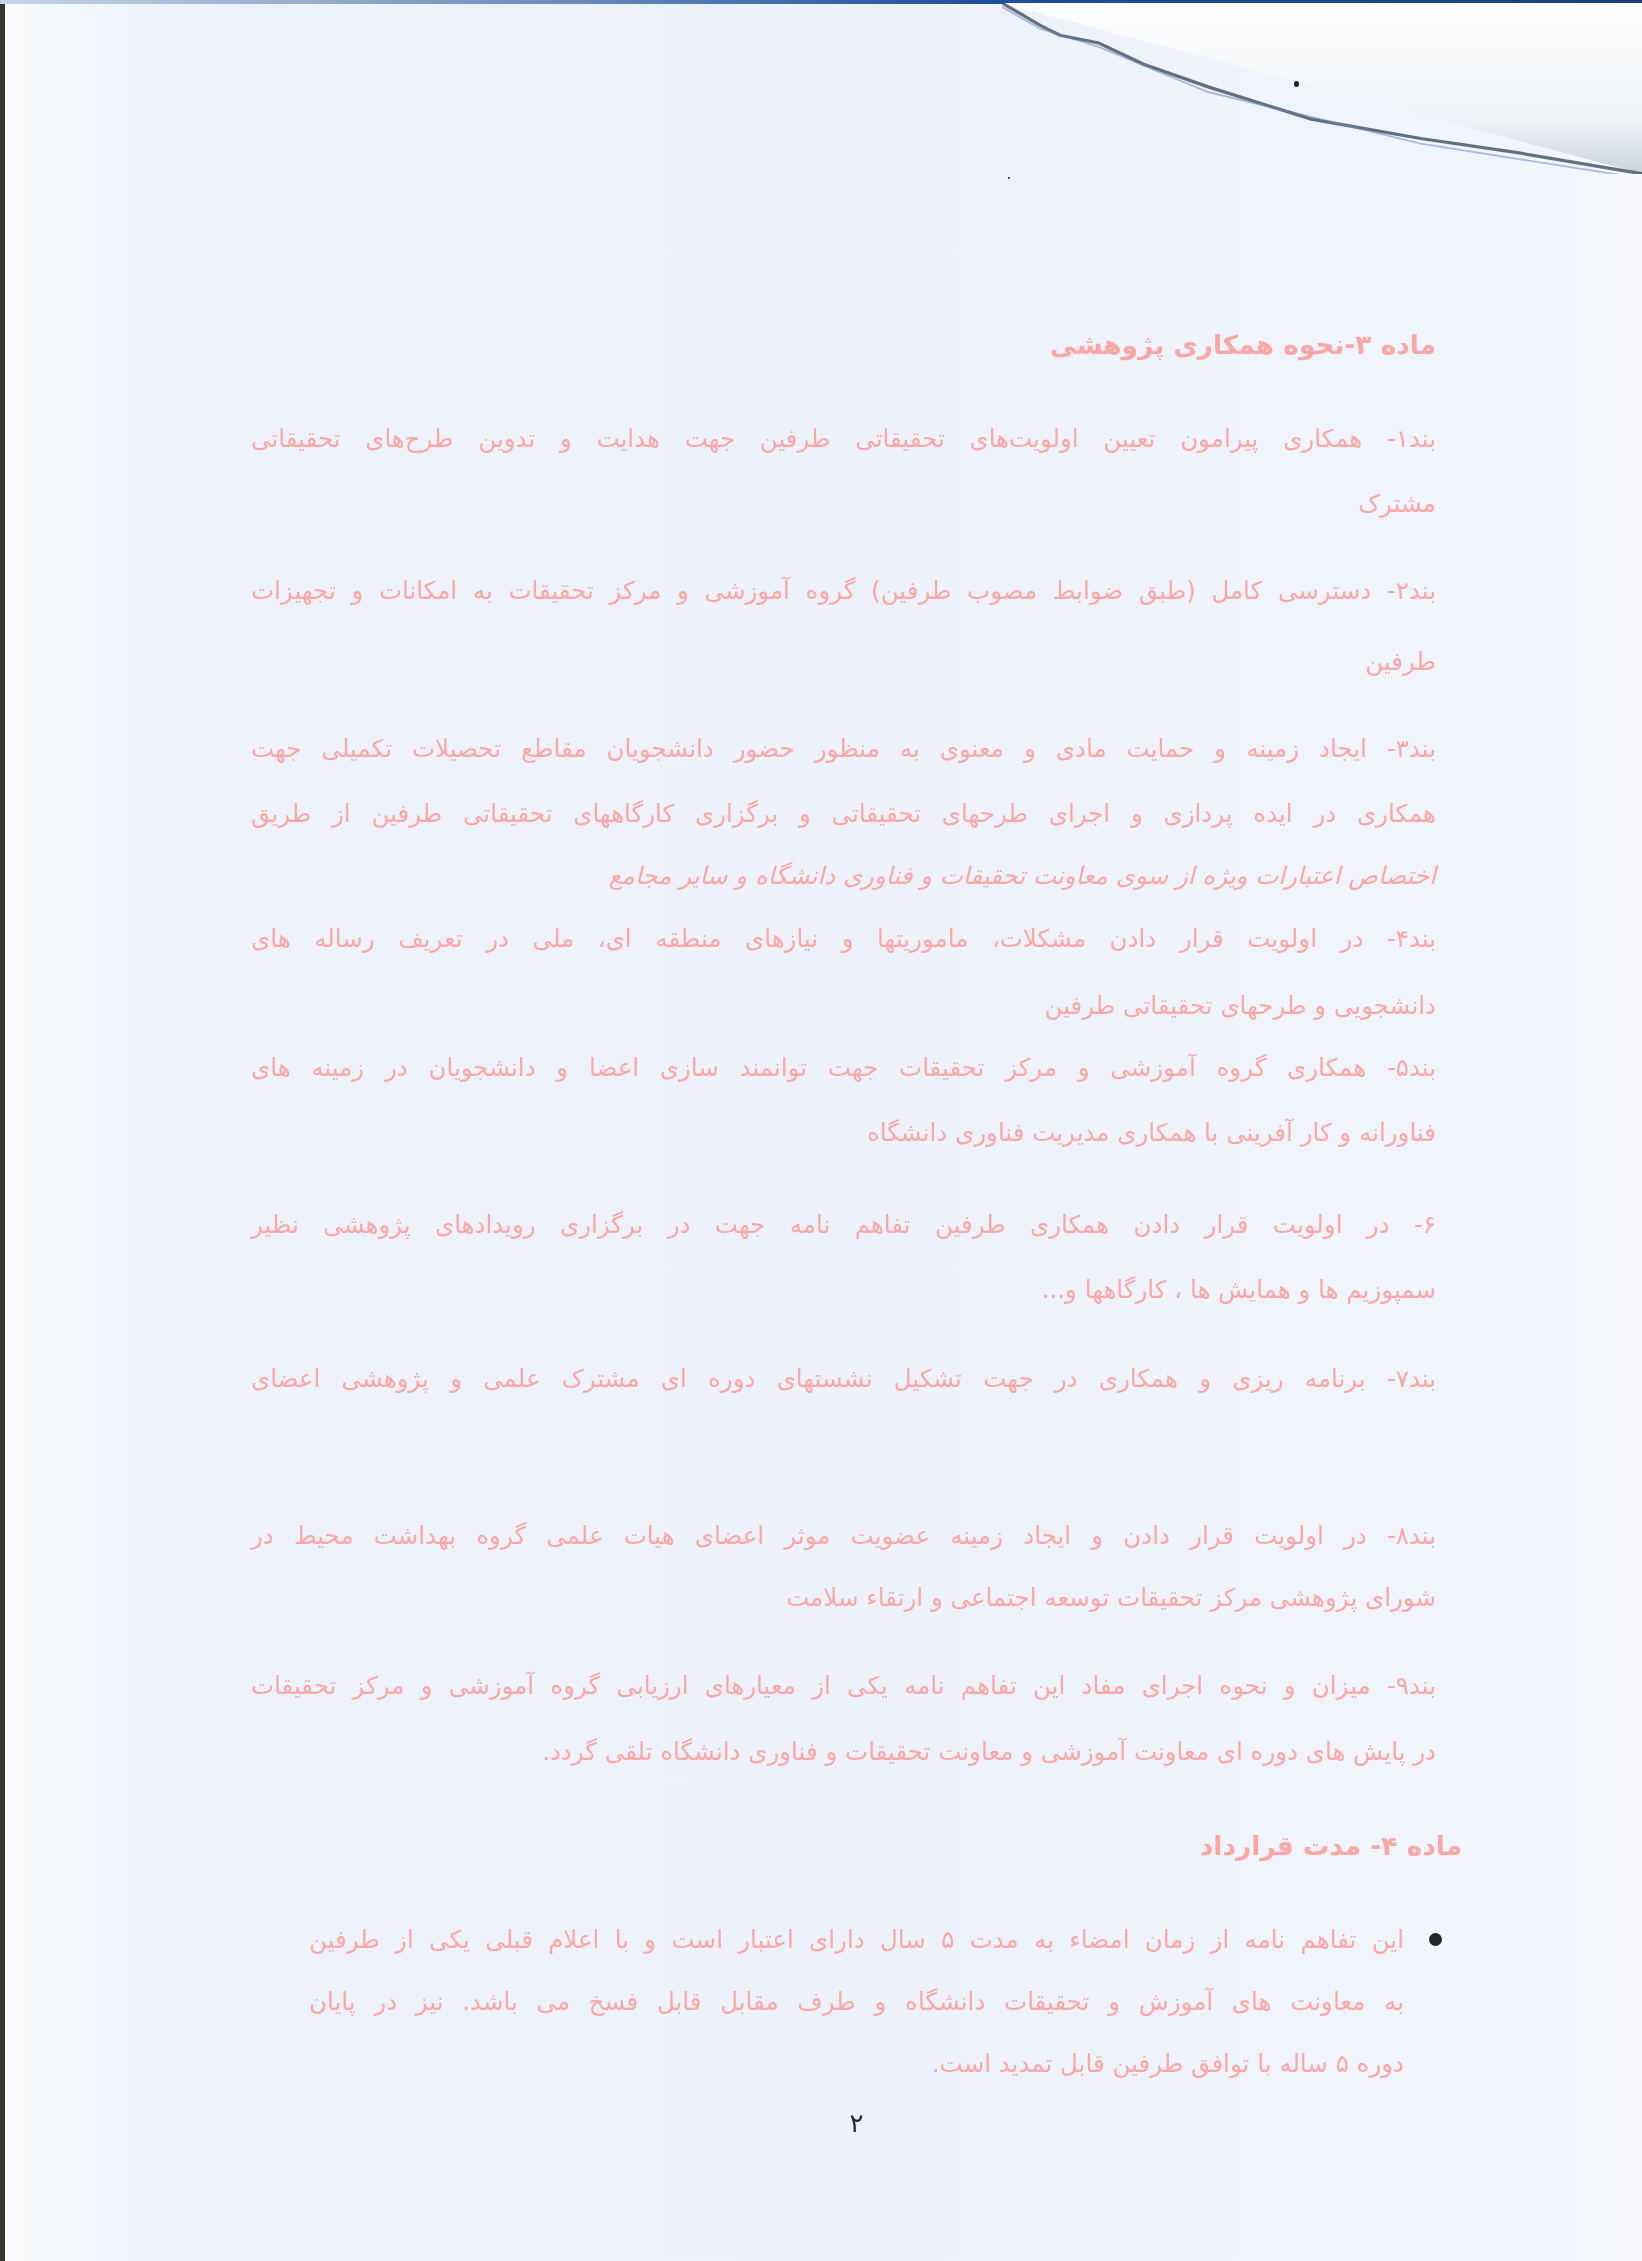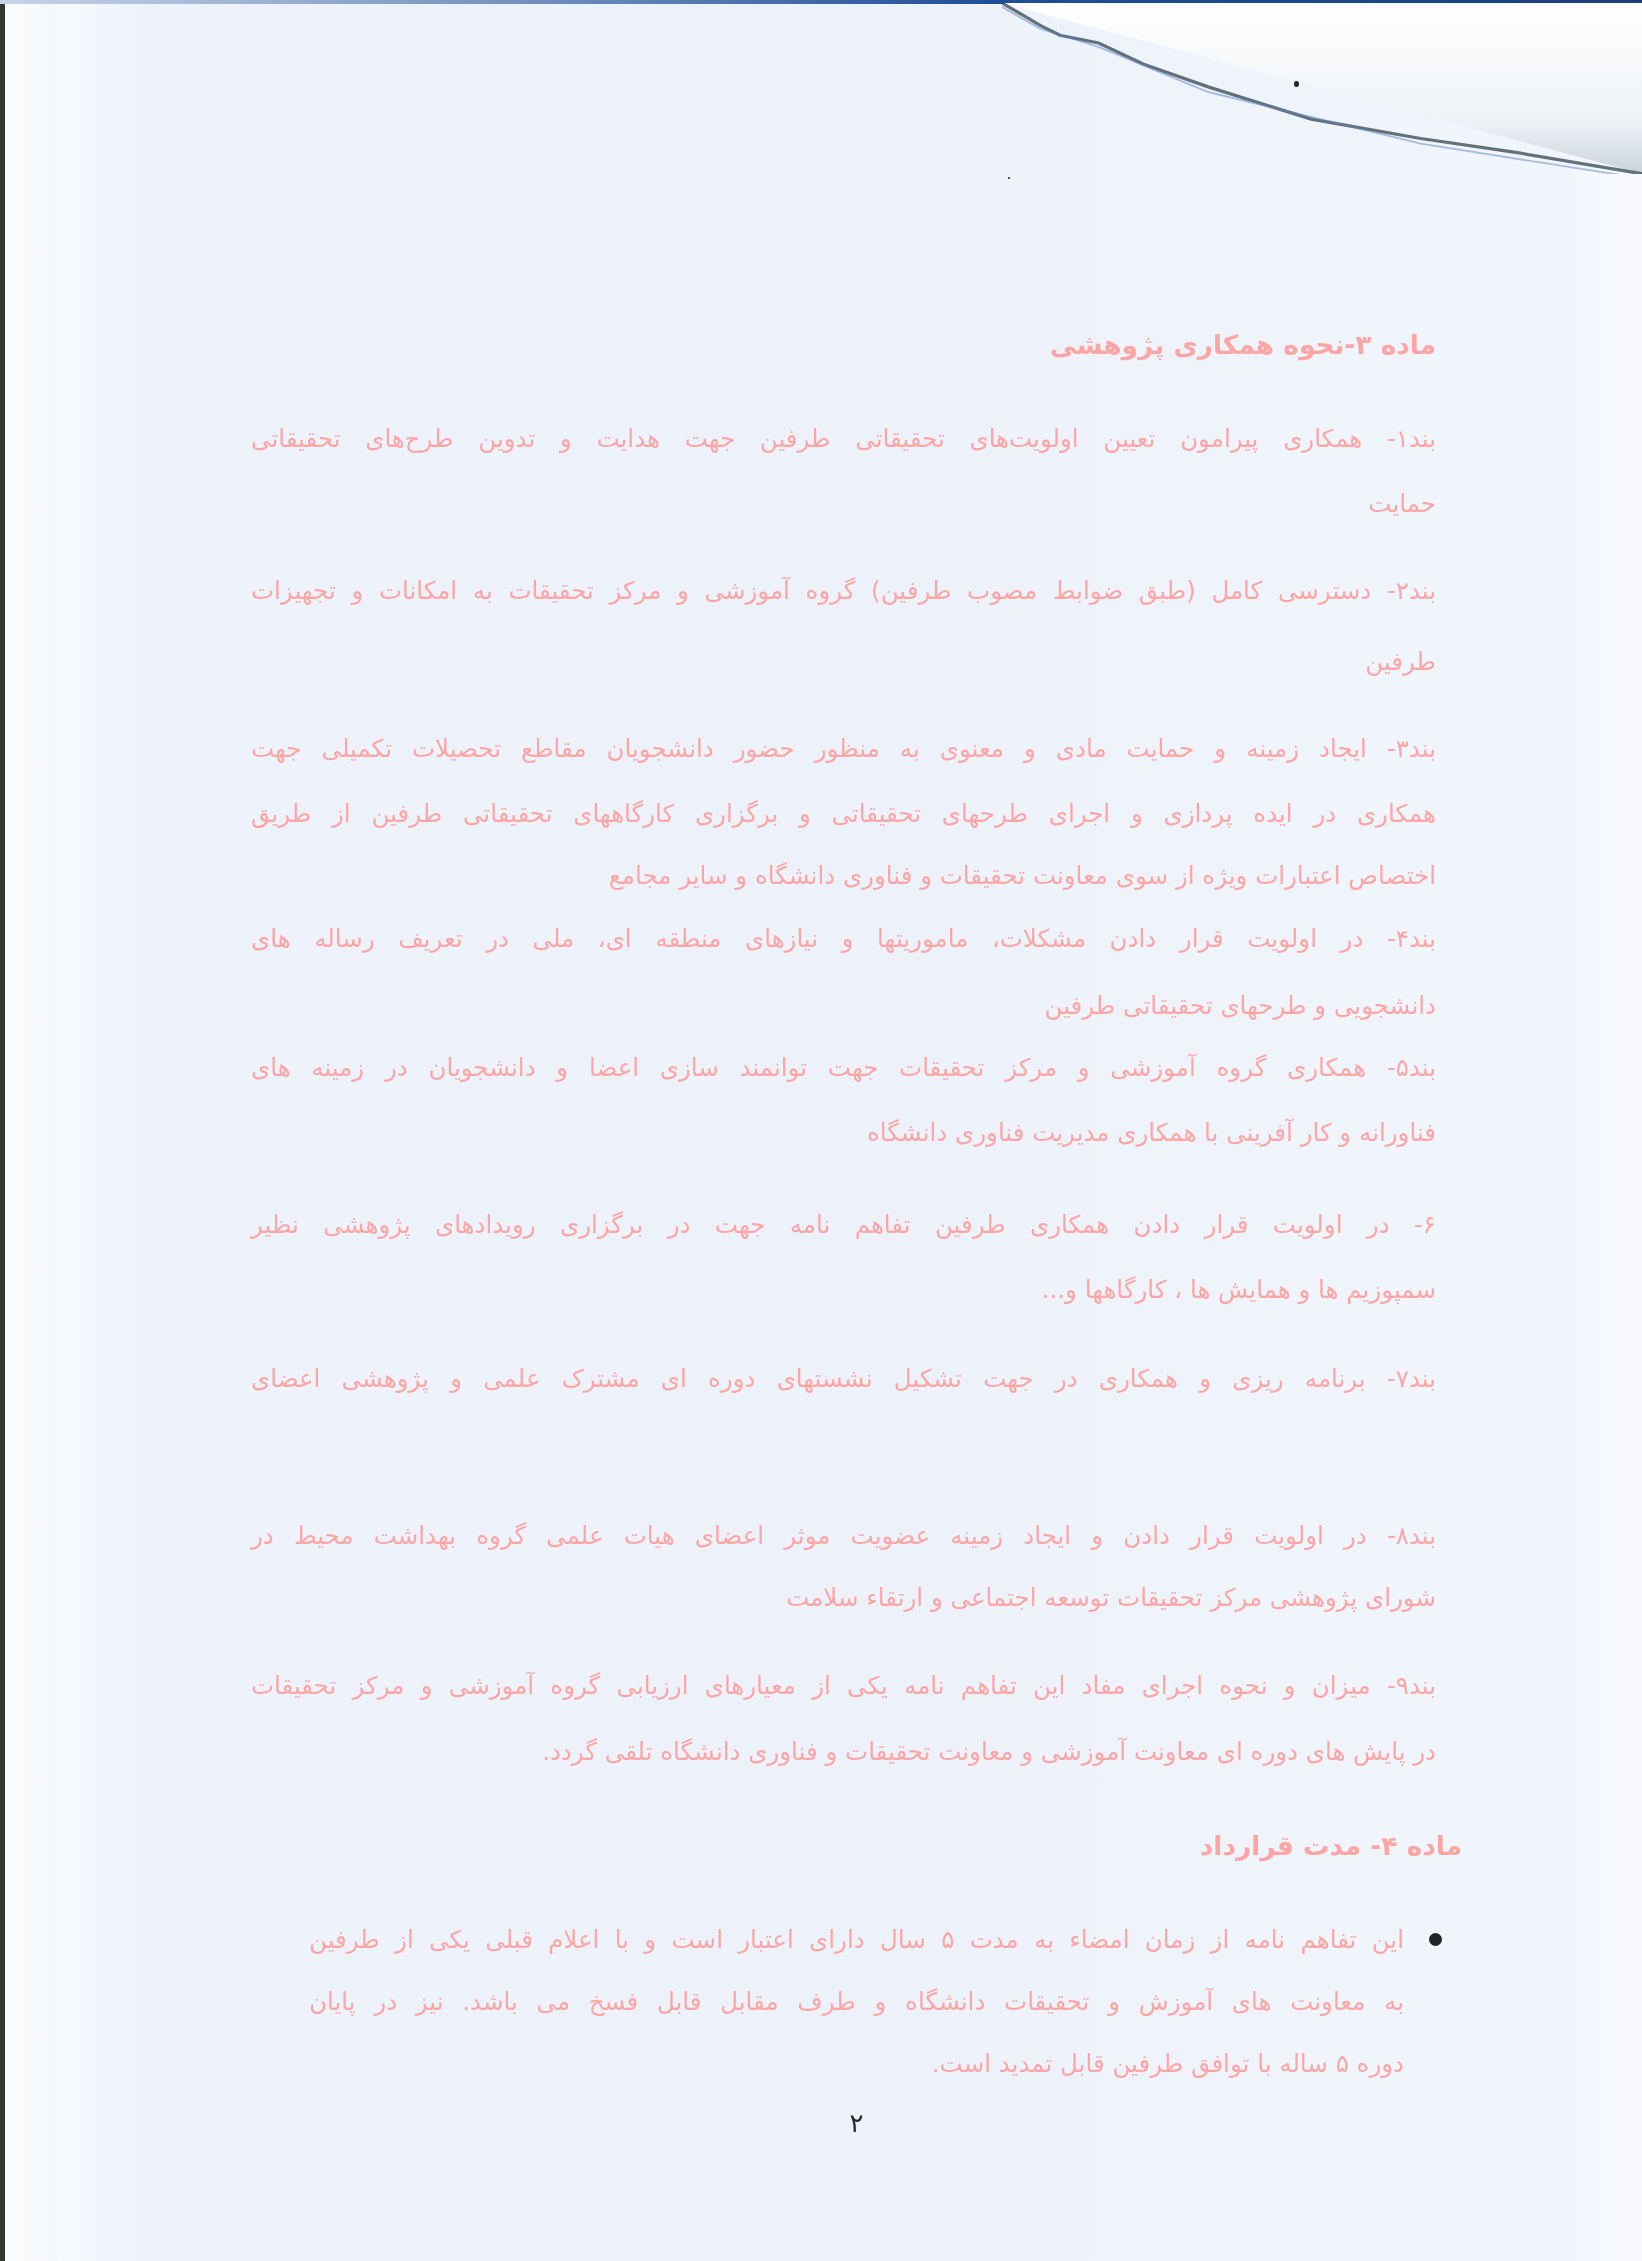--- a/index.html
+++ b/index.html
@@ -79,28 +79,28 @@
   </svg>
 </div>
 <div class="speck" style="left:1294px;top:81px;width:5.2px;height:6.4px;"></div>
 <div class="speck" style="left:1008px;top:177px;width:1.9px;height:1.9px;"></div>
 
 <div class="text-col" style="top:0;height:2261px;">
 
   <div class="heading" style="top:325px;">ماده ۳-نحوه همکاری پژوهشی</div>
 
   <div class="line" style="top:419px;">بند۱- همکاری پیرامون تعیین اولویت‌های تحقیقاتی طرفین جهت هدایت و تدوین طرح‌های تحقیقاتی</div>
-  <div class="line last" style="top:484px;">حمایت</div>
+  <div class="line last" style="top:484px;">مشترک</div>
 
   <div class="line" style="top:571px;">بند۲- دسترسی کامل (طبق ضوابط مصوب طرفین) گروه آموزشی و مرکز تحقیقات به امکانات و تجهیزات</div>
   <div class="line last" style="top:642px;">طرفین</div>
 
   <div class="line" style="top:729px;">بند۳- ایجاد زمینه و حمایت مادی و معنوی به منظور حضور دانشجویان مقاطع تحصیلات تکمیلی جهت</div>
   <div class="line" style="top:794px;">همکاری در ایده پردازی و اجرای طرحهای تحقیقاتی و برگزاری کارگاههای تحقیقاتی طرفین از طریق</div>
-  <div class="line last" style="top:856px;">اختصاص اعتبارات ویژه از سوی معاونت تحقیقات و فناوری دانشگاه و سایر مجامع</div>
+  <div class="line last" style="top:856px;font-style:italic;">اختصاص اعتبارات ویژه از سوی معاونت تحقیقات و فناوری دانشگاه و سایر مجامع</div>
 
   <div class="line" style="top:919px;">بند۴- در اولویت قرار دادن مشکلات، ماموریتها و نیازهای منطقه ای، ملی در تعریف رساله های</div>
   <div class="line last" style="top:986px;">دانشجویی و طرحهای تحقیقاتی طرفین</div>
 
   <div class="line" style="top:1048px;">بند۵- همکاری گروه آموزشی و مرکز تحقیقات جهت توانمند سازی اعضا و دانشجویان در زمینه های</div>
   <div class="line last" style="top:1113px;">فناورانه و کار آفرینی با همکاری مدیریت فناوری دانشگاه</div>
 
   <div class="line" style="top:1205px;">۶- در اولویت قرار دادن همکاری طرفین تفاهم نامه جهت در برگزاری رویدادهای پژوهشی نظیر</div>
   <div class="line last" style="top:1270px;">سمپوزیم ها و همایش ها ، کارگاهها و...</div>
 

